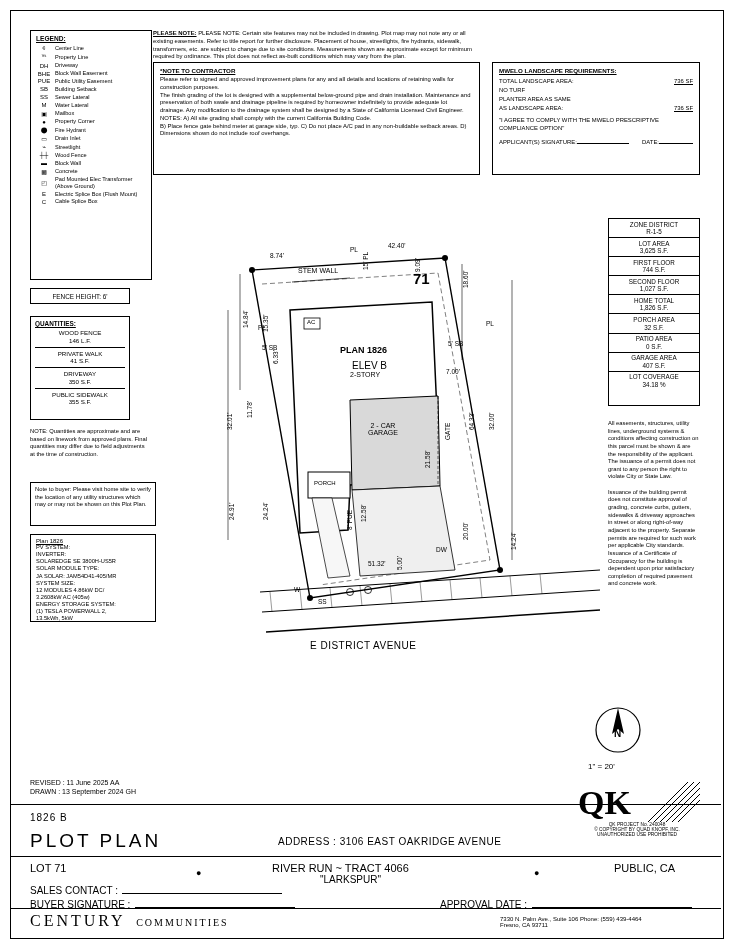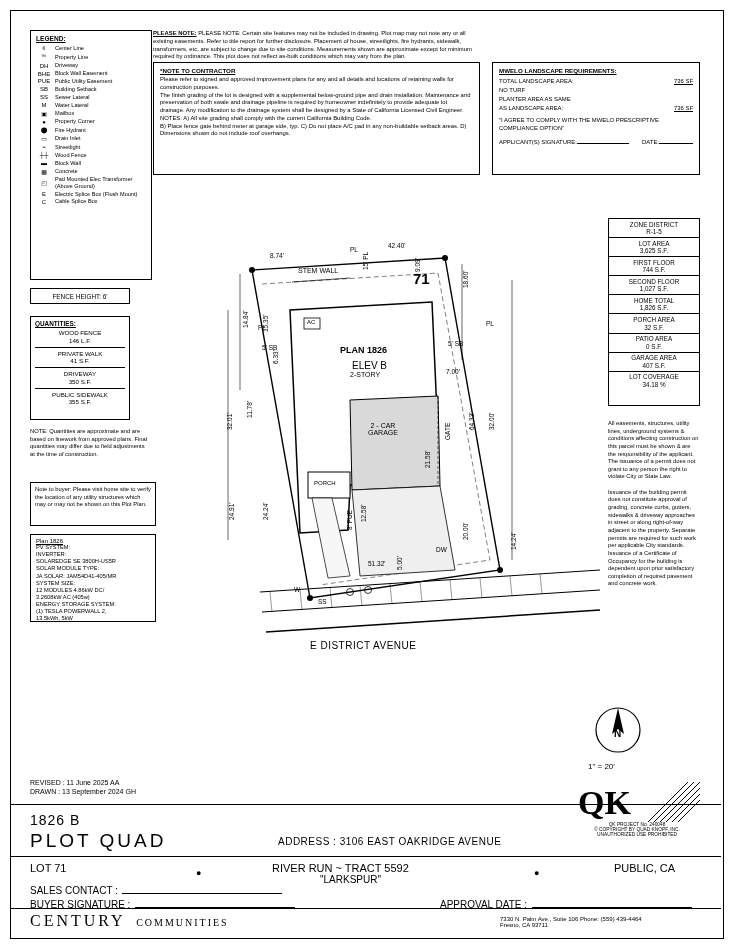--- a/index.html
+++ b/index.html
@@ -383,29 +383,29 @@
     <div style="font-size:4.8px;">© COPYRIGHT BY QUAD KNOPF, INC.</div>
     <div style="font-size:4.8px;">UNAUTHORIZED USE PROHIBITED</div>
   </div>
 
   <div class="abs" style="left:30px;top:778px;">
     <div class="t7">REVISED :  11 June 2025  AA</div>
     <div class="t7">DRAWN :  13 September 2024  GH</div>
   </div>
 
   <div class="abs" style="left:11px;top:804px;width:710px;height:1px;background:#000;"></div>
-  <div class="abs" style="left:30px;top:812px;font-size:14px;letter-spacing:1px;">1826  B</div>
-  <div class="abs" style="left:30px;top:830px;font-size:19px;letter-spacing:3px;">PLOT QUAD</div>
+  <div class="abs" style="left:30px;top:812px;font-size:10px;letter-spacing:1px;">1826  B</div>
+  <div class="abs" style="left:30px;top:830px;font-size:19px;letter-spacing:3px;">PLOT PLAN</div>
   <div class="abs" style="left:278px;top:836px;font-size:10px;letter-spacing:0.5px;">ADDRESS :  3106 EAST OAKRIDGE AVENUE</div>
 
   <div class="abs" style="left:11px;top:856px;width:710px;height:1px;background:#000;"></div>
 
   <div class="abs" style="left:30px;top:862px;font-size:11px;">LOT  71</div>
   <div class="abs" style="left:196px;top:868px;font-size:9px;">●</div>
-  <div class="abs" style="left:272px;top:862px;font-size:11px;">RIVER RUN ~ TRACT 5592</div>
+  <div class="abs" style="left:272px;top:862px;font-size:11px;">RIVER RUN ~ TRACT 4066</div>
   <div class="abs" style="left:320px;top:874px;font-size:10px;">"LARKSPUR"</div>
   <div class="abs" style="left:534px;top:868px;font-size:9px;">●</div>
   <div class="abs" style="left:614px;top:862px;font-size:11px;">PUBLIC, CA</div>
 
   <div class="abs" style="left:30px;top:880px;width:300px;">
     <span style="font-size:10px;">SALES CONTACT :</span>
     <span style="display:inline-block;width:160px;border-bottom:1px solid #000;"></span>
   </div>
   <div class="abs" style="left:440px;top:894px;width:270px;">
     <span style="font-size:10px;">APPROVAL DATE :</span>

